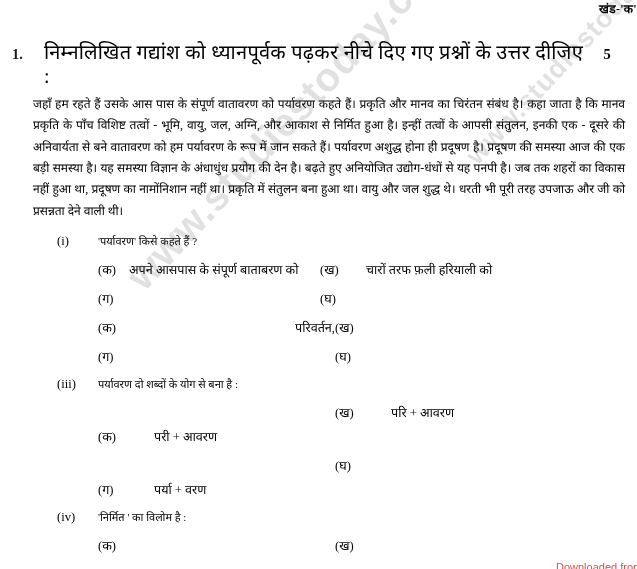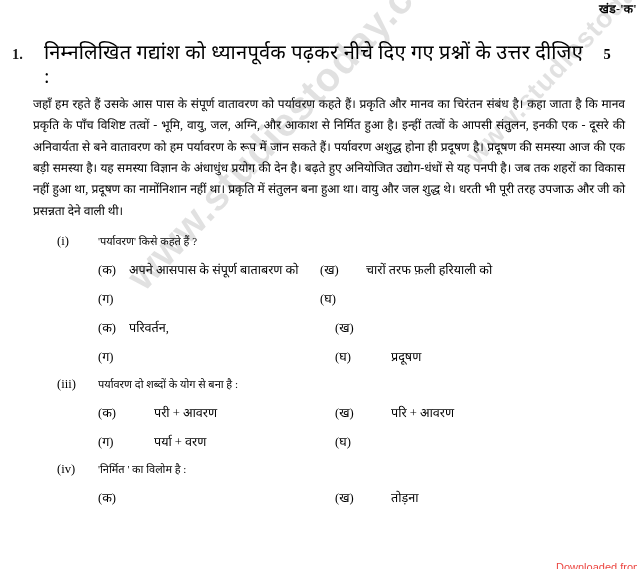--- a/index.html
+++ b/index.html
@@ -156,27 +156,27 @@
   
   .q1-style .option-cell.left .opt-label { width: 28px; }
   .q1-style .option-cell.left .opt-text  { padding-left: 3px; }
   .q1-style .option-cell.right .opt-label { width: 36px; }
   .q1-style .option-cell.right .opt-text  { padding-left: 10px; }
   .q1-style .options-row.second .option-cell.left .opt-text { padding-left: 14px; }
   .q1-style .options-row.second .option-cell.right .opt-text { padding-left: 22px; }
 
   .q2-style .option-cell.left  { flex: 0 0 237px; }
   .q2-style .option-cell.left .opt-label { width: 28px; }
-  .q2-style .option-cell.left .opt-text  { padding-left: 3px; }
+  .q2-style .option-cell.left .opt-text  { padding-left: 3px; text-align: right; }
   .q2-style .option-cell.right .opt-label { width: 42px; }
   .q2-style .option-cell.right .opt-text  { padding-left: 14px; }
 
   .q3-style .option-cell.left  { flex: 0 0 237px; }
   .q3-style .option-cell.left .opt-label { width: 42px; }
-  .q3-style .option-cell.left .opt-text  { padding-left: 14px; }
+  .q3-style .option-cell.left .opt-text  { padding-left: 14px; margin-top: 24px; }
   .q3-style .option-cell.right .opt-label { width: 42px; }
   .q3-style .option-cell.right .opt-text  { padding-left: 14px; }
 
   .q4-style .option-cell.left  { flex: 0 0 237px; }
   .q4-style .option-cell.left .opt-label { width: 42px; }
   .q4-style .option-cell.left .opt-text  { padding-left: 14px; }
   .q4-style .option-cell.right .opt-label { width: 42px; }
   .q4-style .option-cell.right .opt-text  { padding-left: 14px; }
 
   
@@ -250,21 +250,20 @@
         <div class="option-cell right">
           <span class="opt-label">(ख)</span>
         </div>
       </div>
       <div class="options-row second">
         <div class="option-cell left">
           <span class="opt-label">(ग)</span>
         </div>
         <div class="option-cell right">
           <span class="opt-label">(घ)</span>
-          <span class="opt-text">प्रदूषण</span>
         </div>
       </div>
     </div>
 
     <div class="question-block q3-style">
       <div class="q-stem-row">
         <div class="q-roman">(iii)</div>
         <div class="q-stem-text">पर्यावरण दो शब्दों के योग से बना है :</div>
       </div>
       <div class="options-row first">
@@ -292,21 +291,20 @@
       <div class="q-stem-row">
         <div class="q-roman">(iv)</div>
         <div class="q-stem-text">'निर्मित ' का विलोम है :</div>
       </div>
       <div class="options-row first">
         <div class="option-cell left">
           <span class="opt-label">(क)</span>
         </div>
         <div class="option-cell right">
           <span class="opt-label">(ख)</span>
-          <span class="opt-text">तोड़ना</span>
         </div>
       </div>
     </div>
 
   </div>
 
   <div id="footer-fragment">Downloaded from</div>
 
 </div>
 

